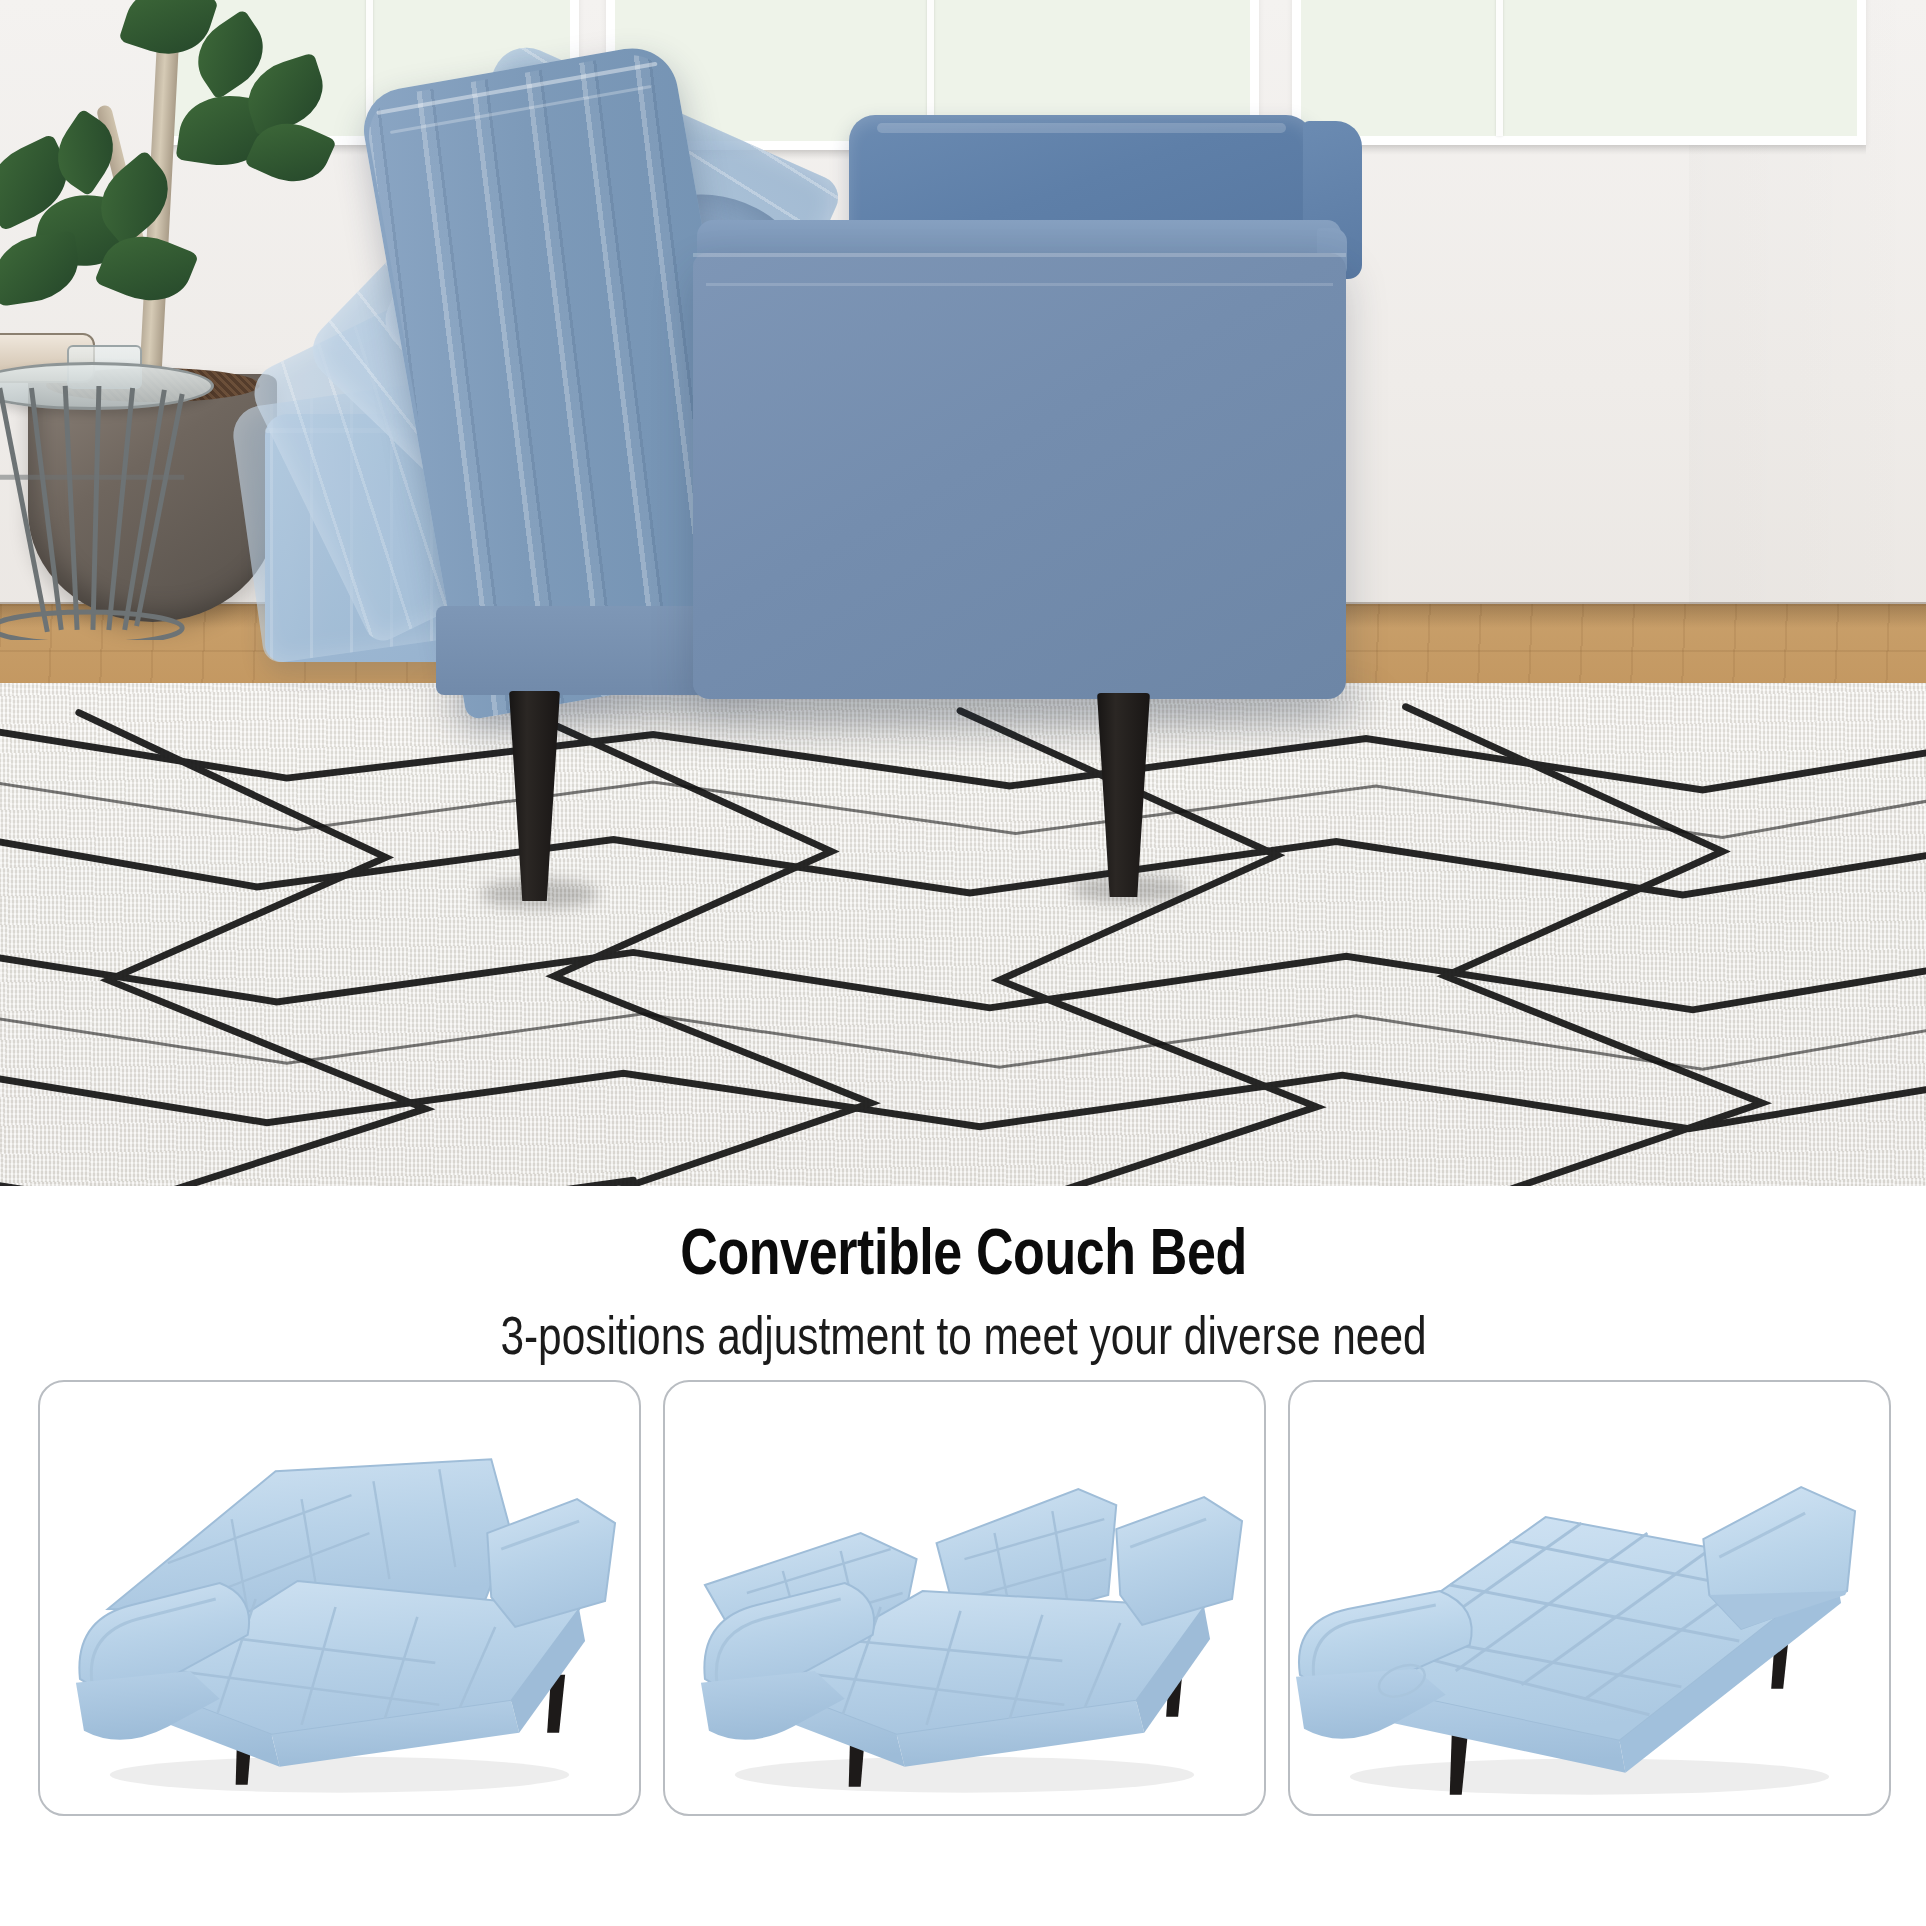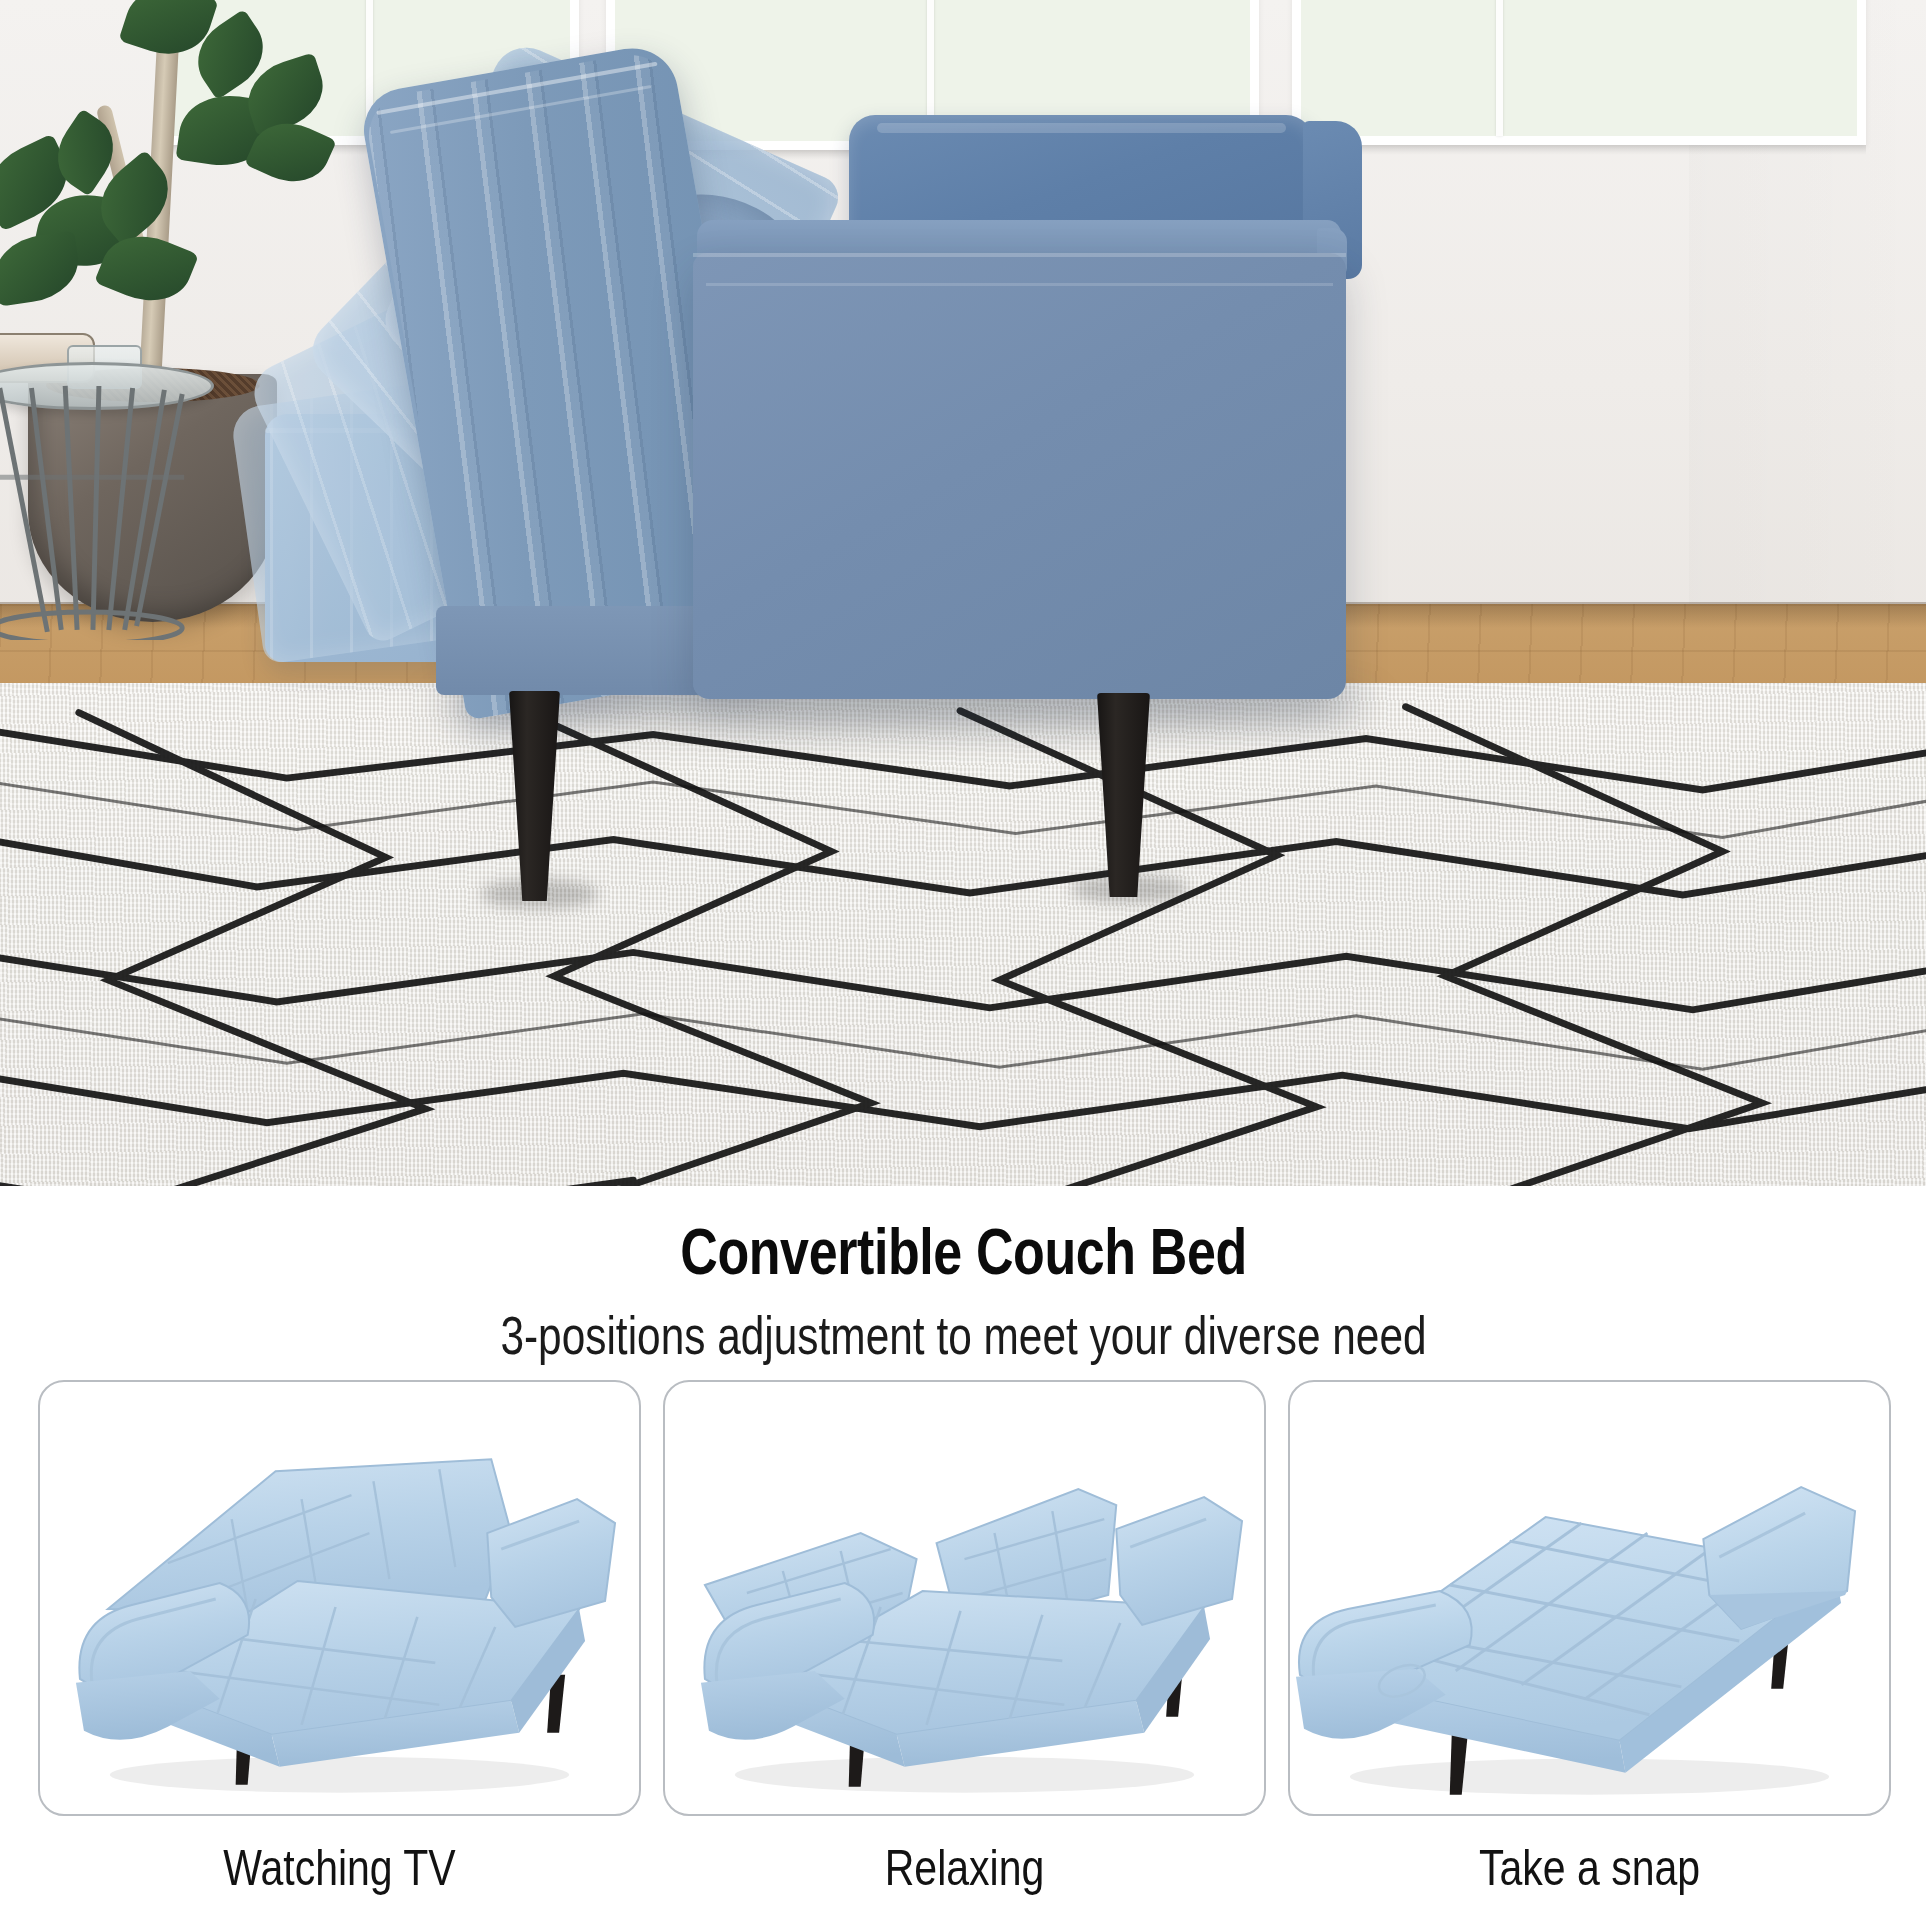--- a/index.html
+++ b/index.html
@@ -479,20 +479,15 @@
 
           <path d="M414 156 L512 104 L566 128 L558 208 L452 246 L420 212 Z" fill="url(#f3)" stroke="#9fbdd8" stroke-width="2"></path>
           <path d="M430 174 L516 130" fill="none" stroke="#a9c5dd" stroke-width="3"></path>
           <path d="M420 212 L452 246 L556 212 L558 208 Z" fill="#a8c5df"></path>
         </svg>
       </div>
     </div>
 
   </div>
 
-  <div class="captions">
-    <div class="caption">Watching TV</div>
-    <div class="caption">Relaxing</div>
-    <div class="caption">Take a snap</div>
-  </div>
 
 </div>
 
 
 </body></html>

